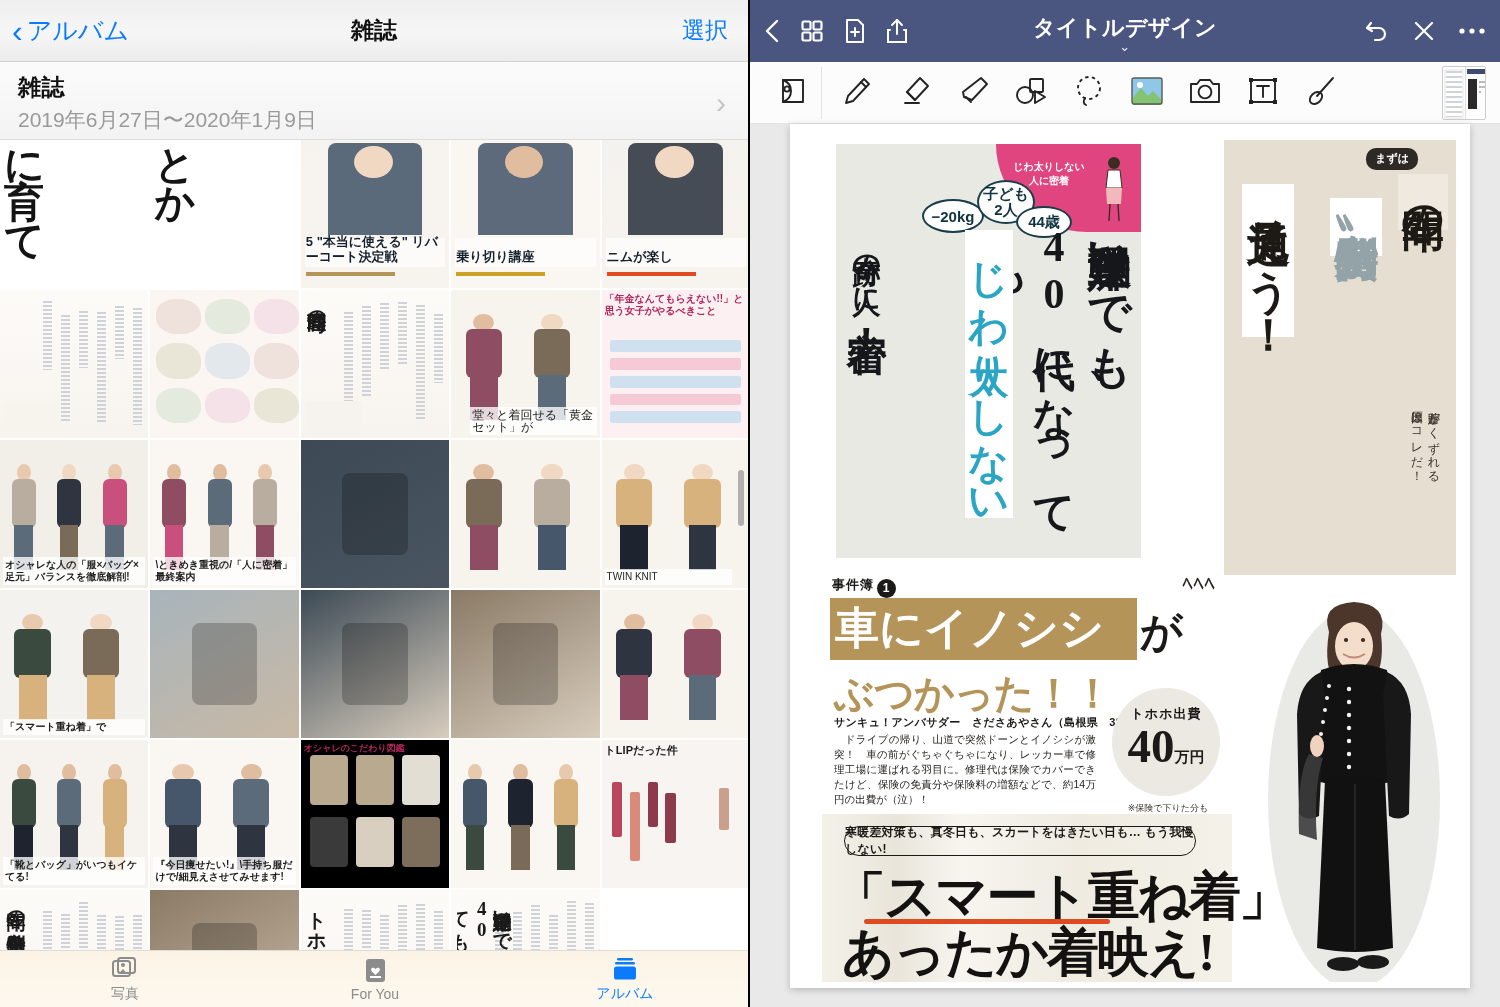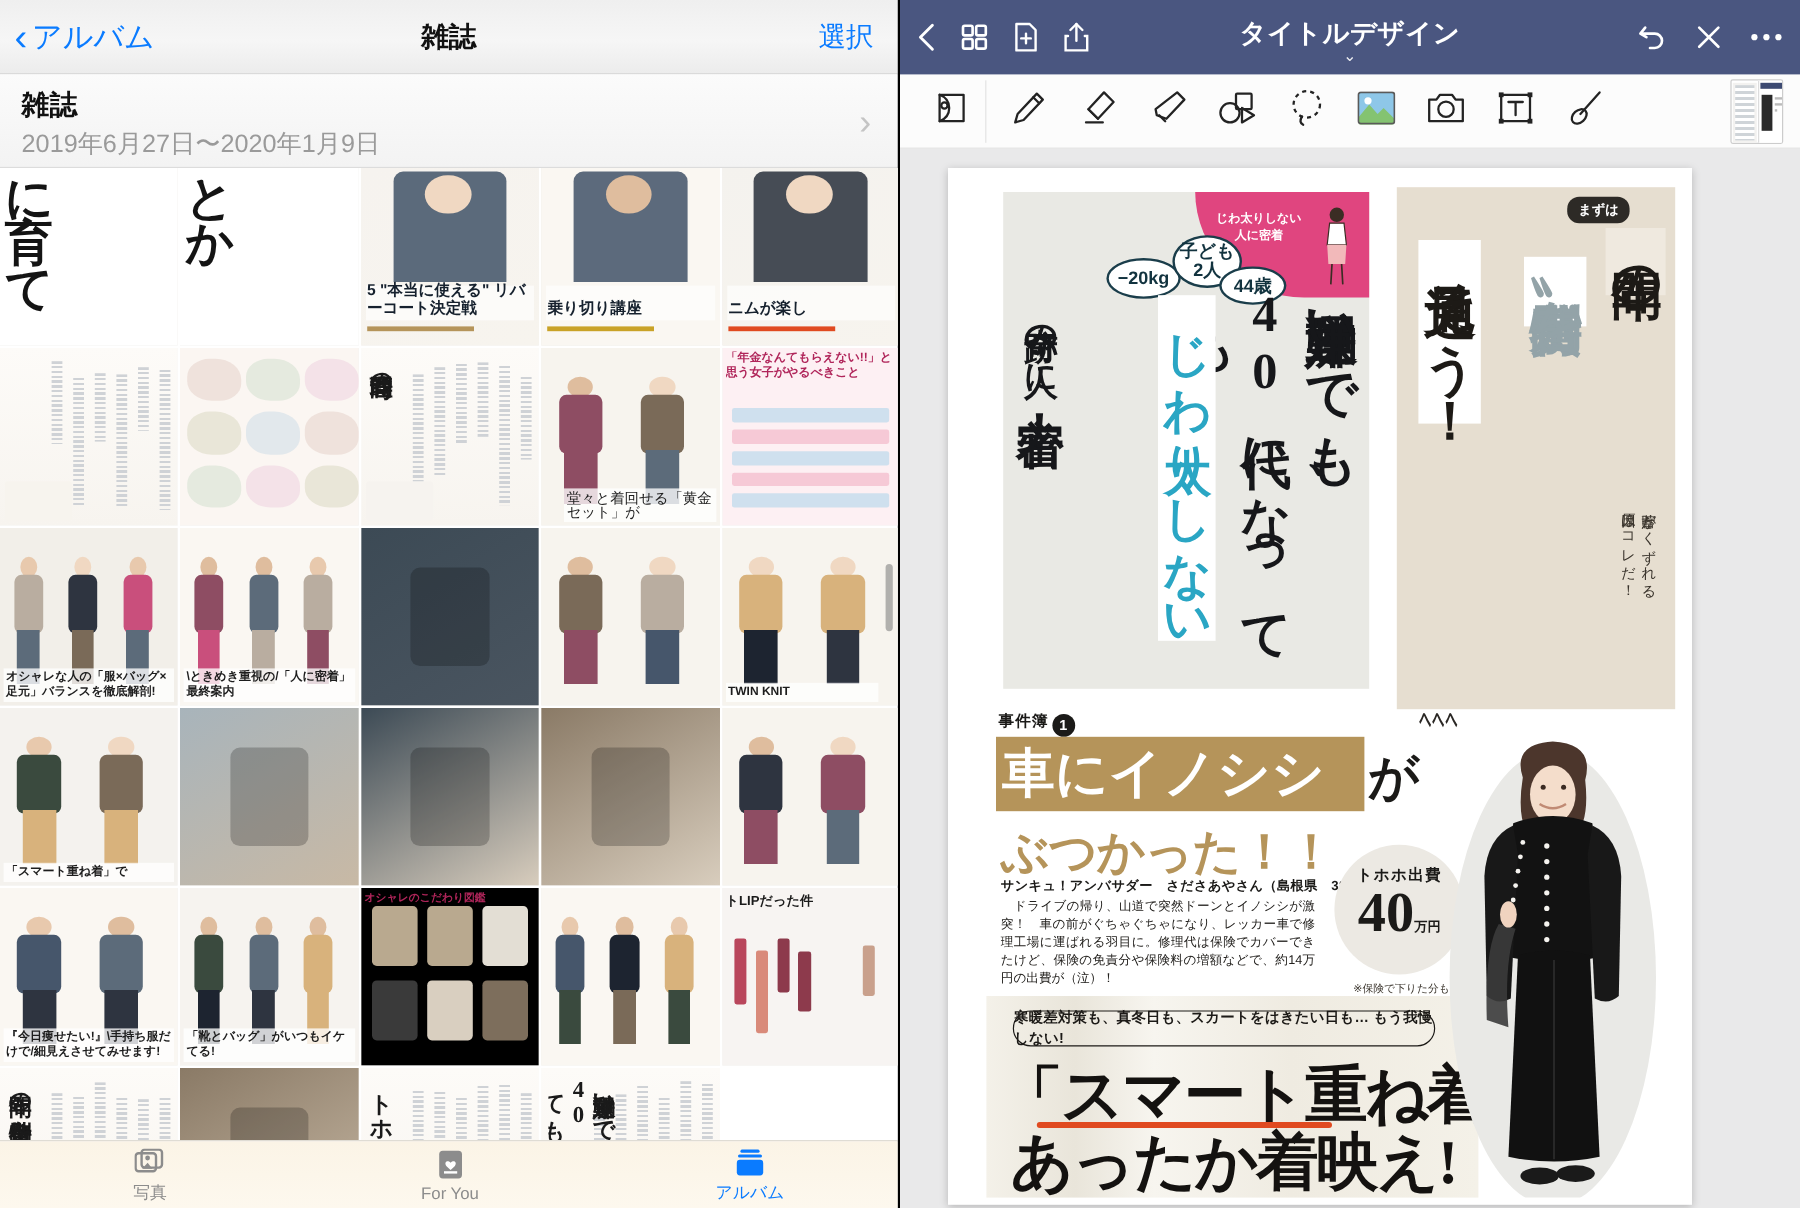--- a/index.html
+++ b/index.html
@@ -99,21 +99,21 @@
   .tool { width: 58px; height: 52px; display:flex; align-items:center; justify-content:center; cursor:pointer;}
   .tool.sep-after { border-right: 1px solid #e3e3e3; margin-right: 6px;}
   .tool-thumb {
     margin-left:auto; width: 44px; height: 54px;
     border:1px solid #ccc; background:#fff; overflow:hidden; position:relative;
     border-radius:2px; cursor:pointer;
   }
 
   .nt-canvaswrap { position:absolute; top:124px; left:0; width:750px; height:883px; background:#e9e9ea; }
   .nt-page {
-    position:absolute; left: 40px; top: 16px; width: 620px; height: 864px;
+    position:absolute; left: 40px; top: 0px; width: 680px; height: 864px;
     background:#fff; box-shadow: 0 2px 7px rgba(0,0,0,.22);
   }
 
   
   .clip { position:absolute; }
   .clipA { left: 46px; top: 20px; width: 305px; height: 414px; background:#e9e9e4; }
   .pinkband {
     position:absolute; right:0; top:0; width:145px; height:88px;
     background:#e0457f;
     border-bottom-left-radius: 100% 160%;
@@ -169,21 +169,21 @@
   .butsu { position:absolute; left:4px; top: 90px; font-size:40px; font-weight:800; color:#b5945a; font-family:"Liberation Serif", serif; letter-spacing:-1px;}
   .byline { position:absolute; left:4px; top:139px; font-size:11px; font-weight:800; color:#1b1a18; letter-spacing:.3px;}
   .bodytxt { position:absolute; left:4px; top:156px; width: 262px; font-size:10.5px; line-height:15px; color:#23211e; text-align:justify;}
   .seal {
     position:absolute; left: 282px; top: 112px; width: 108px; height: 108px;
     border-radius: 50%; background:#ece9e3; display:flex; flex-direction:column;
     align-items:center; justify-content:center;
   }
   .seal .s1 { font-size:13px; font-weight:800; color:#1b1a18; letter-spacing:1px;}
   .seal .s2 { font-size:47px; font-weight:800; color:#1b1a18; line-height:46px; font-family:"Liberation Serif",serif;}
-  .seal .s2 small { font-size:11px; }
+  .seal .s2 small { font-size:15px; }
   .sealnote { position:absolute; left:286px; top: 226px; width:104px; text-align:center; font-size:9px; line-height:12px; color:#3a342c;}
   .squig { position:absolute; left: 352px; top: -4px; font-size: 22px; color:#2a2724; }
 
   
   .clipD { left: 32px; top: 690px; width: 410px; height: 168px; background:
       linear-gradient(90deg,#f4f1e9 0%,#e9e5da 18%,#f7f5ef 34%,#efebe1 62%,#f4f1e8 100%); }
   .d-bubble {
     position:absolute; left:22px; top:12px; width:352px; height:30px;
     border:1.6px solid #1c1a17; border-radius: 16px;
     font-size:12px; font-weight:700; color:#1c1a17;
@@ -394,21 +394,21 @@
             <div style="position:absolute;left:4%;top:16%;width:36%;height:72%;">
               <div style="position:absolute;left:30%;top:0;width:40%;height:16%;background:#f0d8c2;border-radius:50%"></div>
               <div style="position:absolute;left:16%;top:14%;width:68%;height:46%;background:#d8b27c;border-radius:6px"></div>
               <div style="position:absolute;left:24%;top:58%;width:52%;height:42%;background:#1d2430"></div>
             </div>
             <div style="position:absolute;left:50%;top:16%;width:36%;height:72%;">
               <div style="position:absolute;left:30%;top:0;width:40%;height:16%;background:#f0d8c2;border-radius:50%"></div>
               <div style="position:absolute;left:16%;top:14%;width:68%;height:46%;background:#d8b27c;border-radius:6px"></div>
               <div style="position:absolute;left:24%;top:58%;width:52%;height:42%;background:#2e3440"></div>
             </div>
-            <div style="position:absolute;left:3px;right:18px;bottom:3px;background:rgba(255,255,255,.78);font-size:10px;font-weight:700;color:#1d1d1d;line-height:12px;padding:2px;max-height:36px;overflow:hidden">TWIN KNIT</div>
+            <div style="position:absolute;left:3px;right:18px;bottom:3px;background:rgba(255,255,255,.78);font-size:10px;font-weight:400;color:#1d1d1d;line-height:12px;padding:2px;max-height:36px;overflow:hidden">TWIN KNIT</div>
           </div>
         </div>
         <div class="thumb">
           <div class="inner" style="background: rgb(244, 242, 238);">
             <div style="position:absolute;left:4%;top:16%;width:36%;height:72%;">
               <div style="position:absolute;left:30%;top:0;width:40%;height:16%;background:#e8c9ad;border-radius:50%"></div>
               <div style="position:absolute;left:16%;top:14%;width:68%;height:46%;background:#3a4a3e;border-radius:6px"></div>
               <div style="position:absolute;left:24%;top:58%;width:52%;height:42%;background:#d8b27c"></div>
             </div>
             <div style="position:absolute;left:50%;top:16%;width:36%;height:72%;">
@@ -445,52 +445,52 @@
               <div style="position:absolute;left:24%;top:58%;width:52%;height:42%;background:#8e4d63"></div>
             </div>
             <div style="position:absolute;left:50%;top:16%;width:36%;height:72%;">
               <div style="position:absolute;left:30%;top:0;width:40%;height:16%;background:#f0d8c2;border-radius:50%"></div>
               <div style="position:absolute;left:16%;top:14%;width:68%;height:46%;background:#8e4d63;border-radius:6px"></div>
               <div style="position:absolute;left:24%;top:58%;width:52%;height:42%;background:#5c6b7a"></div>
             </div>
           </div>
         </div>
         <div class="thumb">
+          <div class="inner" style="background: rgb(246, 243, 239);">
+            <div style="position:absolute;left:4%;top:16%;width:24%;height:72%;">
+              <div style="position:absolute;left:30%;top:0;width:40%;height:16%;background:#dfbd9e;border-radius:50%"></div>
+              <div style="position:absolute;left:16%;top:14%;width:68%;height:46%;background:#3a4a3e;border-radius:6px"></div>
+              <div style="position:absolute;left:24%;top:58%;width:52%;height:42%;background:#1d2430"></div>
+            </div>
+            <div style="position:absolute;left:34.66666666666667%;top:16%;width:24%;height:72%;">
+              <div style="position:absolute;left:30%;top:0;width:40%;height:16%;background:#dfbd9e;border-radius:50%"></div>
+              <div style="position:absolute;left:16%;top:14%;width:68%;height:46%;background:#5c6b7a;border-radius:6px"></div>
+              <div style="position:absolute;left:24%;top:58%;width:52%;height:42%;background:#2e3440"></div>
+            </div>
+            <div style="position:absolute;left:65.33333333333334%;top:16%;width:24%;height:72%;">
+              <div style="position:absolute;left:30%;top:0;width:40%;height:16%;background:#dfbd9e;border-radius:50%"></div>
+              <div style="position:absolute;left:16%;top:14%;width:68%;height:46%;background:#d8b27c;border-radius:6px"></div>
+              <div style="position:absolute;left:24%;top:58%;width:52%;height:42%;background:#d8b27c"></div>
+            </div>
+            <div style="position:absolute;left:3px;right:3px;bottom:3px;background:rgba(255,255,255,.78);font-size:10px;font-weight:800;color:#1d1d1d;line-height:12px;padding:2px;max-height:36px;overflow:hidden">「靴とバッグ」がいつもイケてる!</div>
+          </div>
+        </div>
+        <div class="thumb">
           <div class="inner" style="background: rgb(250, 247, 242);">
             <div style="position:absolute;left:4%;top:16%;width:36%;height:72%;">
               <div style="position:absolute;left:30%;top:0;width:40%;height:16%;background:#e8c9ad;border-radius:50%"></div>
               <div style="position:absolute;left:16%;top:14%;width:68%;height:46%;background:#46566b;border-radius:6px"></div>
               <div style="position:absolute;left:24%;top:58%;width:52%;height:42%;background:#2e3440"></div>
             </div>
             <div style="position:absolute;left:50%;top:16%;width:36%;height:72%;">
               <div style="position:absolute;left:30%;top:0;width:40%;height:16%;background:#dfbd9e;border-radius:50%"></div>
               <div style="position:absolute;left:16%;top:14%;width:68%;height:46%;background:#5c6b7a;border-radius:6px"></div>
               <div style="position:absolute;left:24%;top:58%;width:52%;height:42%;background:#2e3440"></div>
             </div>
             <div style="position:absolute;left:3px;right:3px;bottom:3px;background:rgba(255,255,255,.78);font-size:10px;font-weight:800;color:#1d1d1d;line-height:12px;padding:2px;max-height:36px;overflow:hidden">『今日痩せたい!』\手持ち服だけで/細見えさせてみせます!</div>
-          </div>
-        </div>
-        <div class="thumb">
-          <div class="inner" style="background: rgb(246, 243, 239);">
-            <div style="position:absolute;left:4%;top:16%;width:24%;height:72%;">
-              <div style="position:absolute;left:30%;top:0;width:40%;height:16%;background:#dfbd9e;border-radius:50%"></div>
-              <div style="position:absolute;left:16%;top:14%;width:68%;height:46%;background:#3a4a3e;border-radius:6px"></div>
-              <div style="position:absolute;left:24%;top:58%;width:52%;height:42%;background:#1d2430"></div>
-            </div>
-            <div style="position:absolute;left:34.66666666666667%;top:16%;width:24%;height:72%;">
-              <div style="position:absolute;left:30%;top:0;width:40%;height:16%;background:#dfbd9e;border-radius:50%"></div>
-              <div style="position:absolute;left:16%;top:14%;width:68%;height:46%;background:#5c6b7a;border-radius:6px"></div>
-              <div style="position:absolute;left:24%;top:58%;width:52%;height:42%;background:#2e3440"></div>
-            </div>
-            <div style="position:absolute;left:65.33333333333334%;top:16%;width:24%;height:72%;">
-              <div style="position:absolute;left:30%;top:0;width:40%;height:16%;background:#dfbd9e;border-radius:50%"></div>
-              <div style="position:absolute;left:16%;top:14%;width:68%;height:46%;background:#d8b27c;border-radius:6px"></div>
-              <div style="position:absolute;left:24%;top:58%;width:52%;height:42%;background:#d8b27c"></div>
-            </div>
-            <div style="position:absolute;left:3px;right:3px;bottom:3px;background:rgba(255,255,255,.78);font-size:10px;font-weight:800;color:#1d1d1d;line-height:12px;padding:2px;max-height:36px;overflow:hidden">「靴とバッグ」がいつもイケてる!</div>
           </div>
         </div>
         <div class="thumb">
           <div class="inner" style="background: #000000;">
             <div style="position:absolute;left:6%;top:10%;width:26%;height:34%;background:#b9a98f;border-radius:4px"></div>
             <div style="position:absolute;left:37%;top:10%;width:26%;height:34%;background:#b9a98f;border-radius:4px"></div>
             <div style="position:absolute;left:68%;top:10%;width:26%;height:34%;background:#e3ded4;border-radius:4px"></div>
             <div style="position:absolute;left:6%;top:52%;width:26%;height:34%;background:#3a3a3a;border-radius:4px"></div>
             <div style="position:absolute;left:37%;top:52%;width:26%;height:34%;background:#d9cfc0;border-radius:4px"></div>
             <div style="position:absolute;left:68%;top:52%;width:26%;height:34%;background:#7d6e5c;border-radius:4px"></div>

